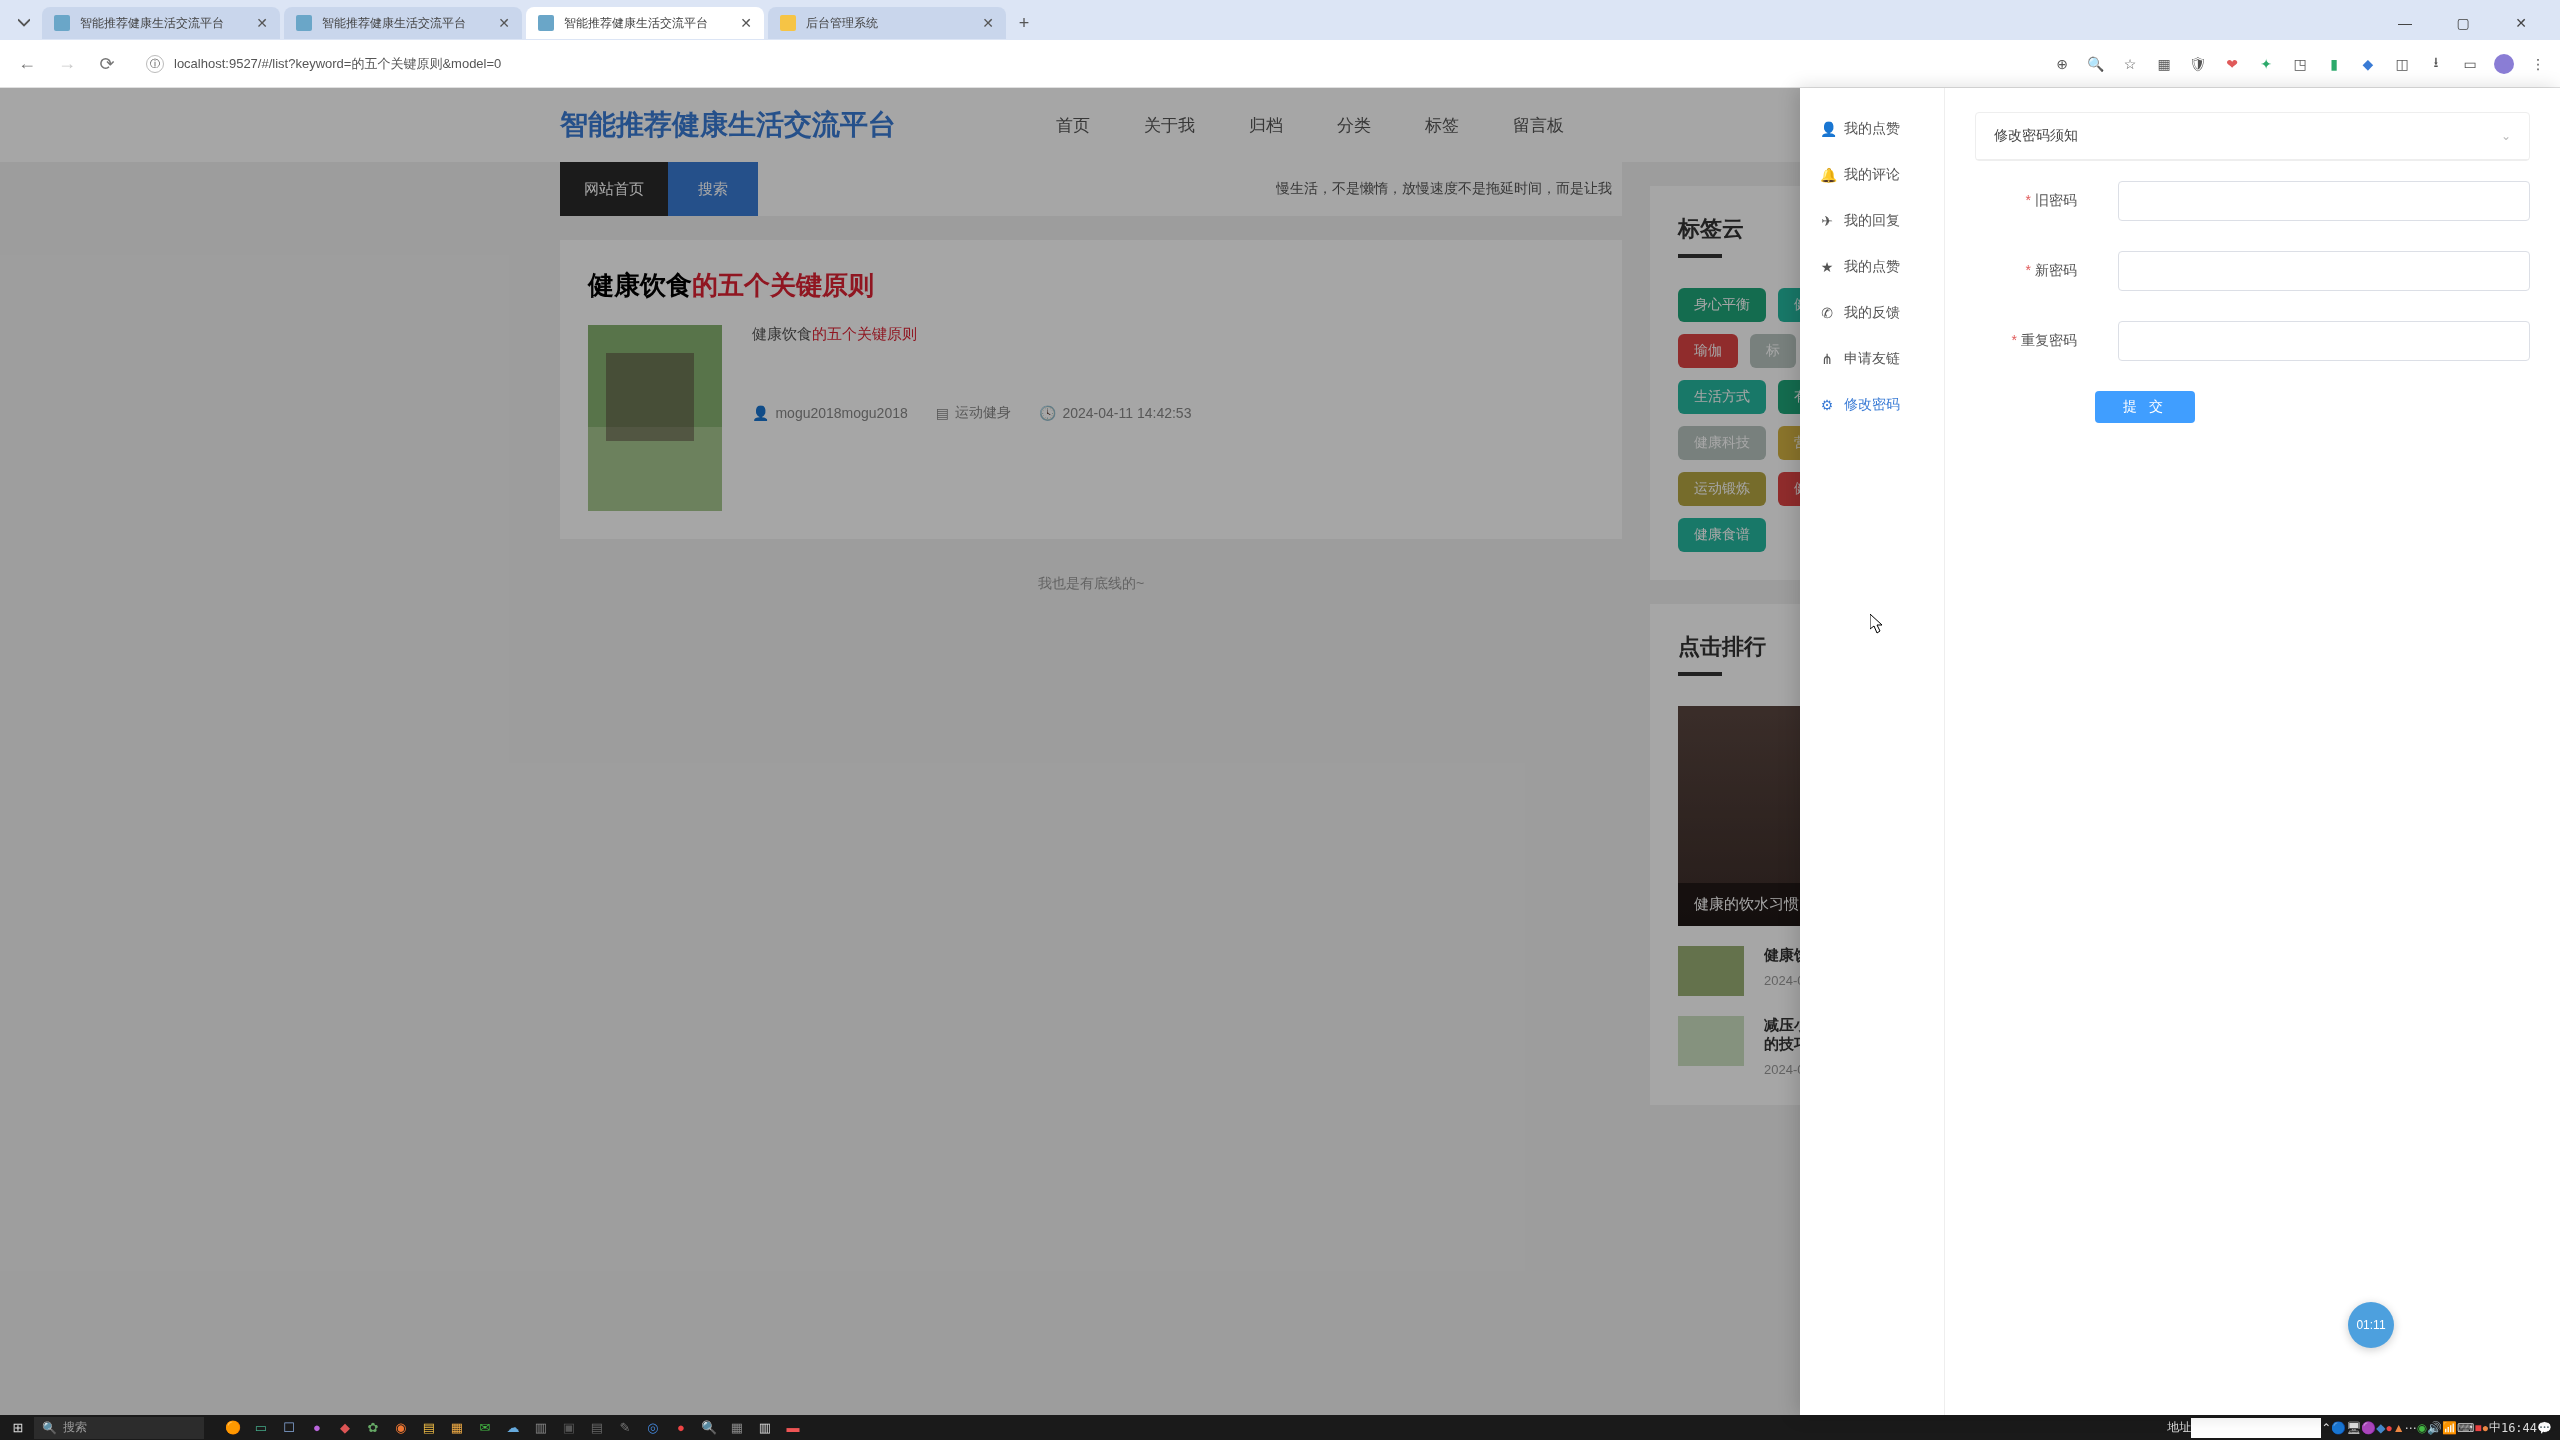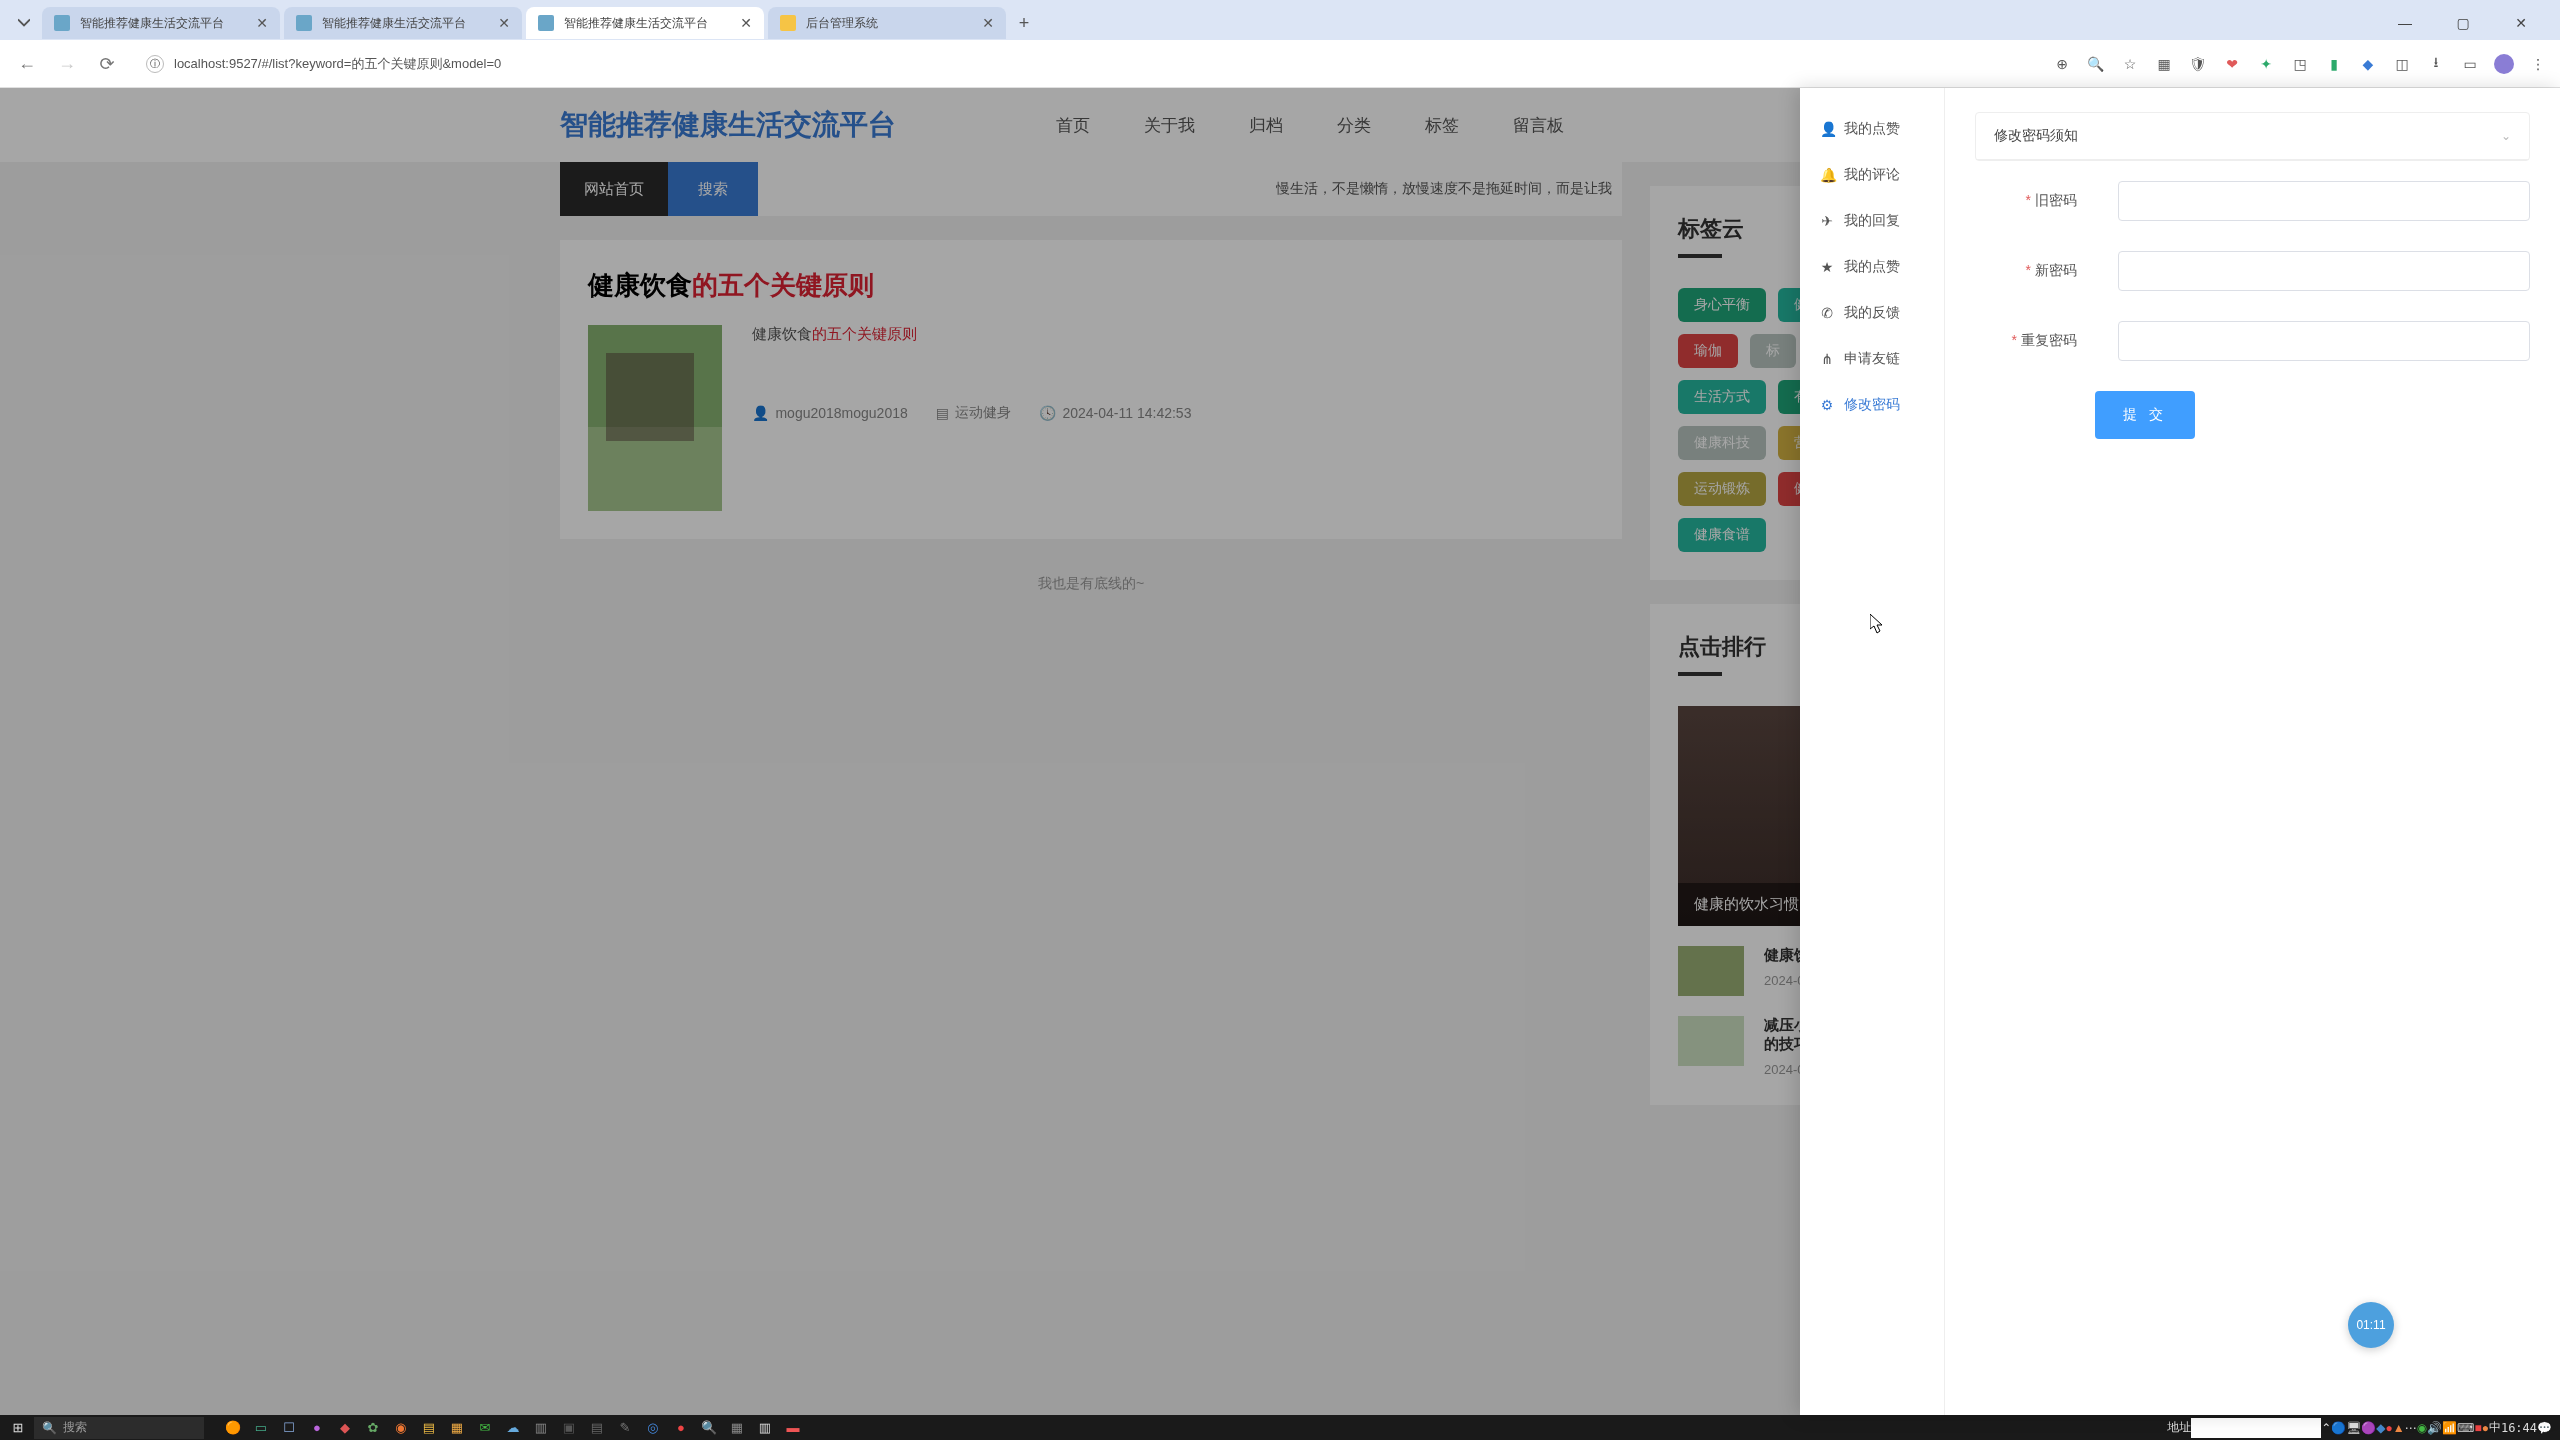--- a/index.html
+++ b/index.html
@@ -97,21 +97,21 @@
 .info-panel { border: 1px solid #eee; border-radius: 4px; }
 .info-head { padding: 14px 18px; display: flex; justify-content: space-between; align-items: center; font-size: 14px; color: #444; border-bottom: 1px solid #eee; cursor: pointer; }
 .info-body { padding: 16px 18px; font-size: 13px; color: #555; line-height: 1.9; }
 .chev { color: #bbb; font-size: 12px; }
 
 .form { margin-top: 20px; }
 .form-row { display: flex; align-items: center; margin-bottom: 30px; gap: 23px; }
 .f-label { width: 120px; text-align: right; padding-right: 18px; font-size: 14px; color: #555; }
 .f-req { color: #e05a5a; margin-right: 4px; }
 .f-input { flex: 1; height: 40px; border: 1px solid #dcdfe6; border-radius: 4px; padding: 0 14px; font-size: 14px; }
-.f-submit { background: #409eff; color: #fff; border: none; border-radius: 4px; height: 48px; padding: 0 28px; font-size: 14px; letter-spacing: 4px; cursor: pointer; margin-left: 120px; }
+.f-submit { background: #409eff; color: #fff; border: none; border-radius: 4px; height: 32px; padding: 0 28px; font-size: 14px; letter-spacing: 4px; cursor: pointer; margin-left: 120px; }
 
 
 .bot-bubble { position: absolute; right: 166px; bottom: 92px; width: 46px; height: 46px; border-radius: 50%; background: #4da0de; display: flex; align-items: center; justify-content: center; color: #fff; font-size: 12px; box-shadow: 0 2px 10px rgba(0,0,0,0.2); z-index: 20; }
 
 
 .cursor { position: absolute; top: 614px; left: 1870px; width: 14px; height: 20px; z-index: 30; }
 
 
 .taskbar { position: absolute; bottom: 0; left: 0; right: 0; height: 25px; background: #1a1a1a; display: flex; align-items: center; color: #ddd; font-size: 12px; padding: 0 8px; gap: 6px; }
 .tb-icon { width: 20px; height: 20px; display: inline-flex; align-items: center; justify-content: center; font-size: 13px; cursor: pointer; }

